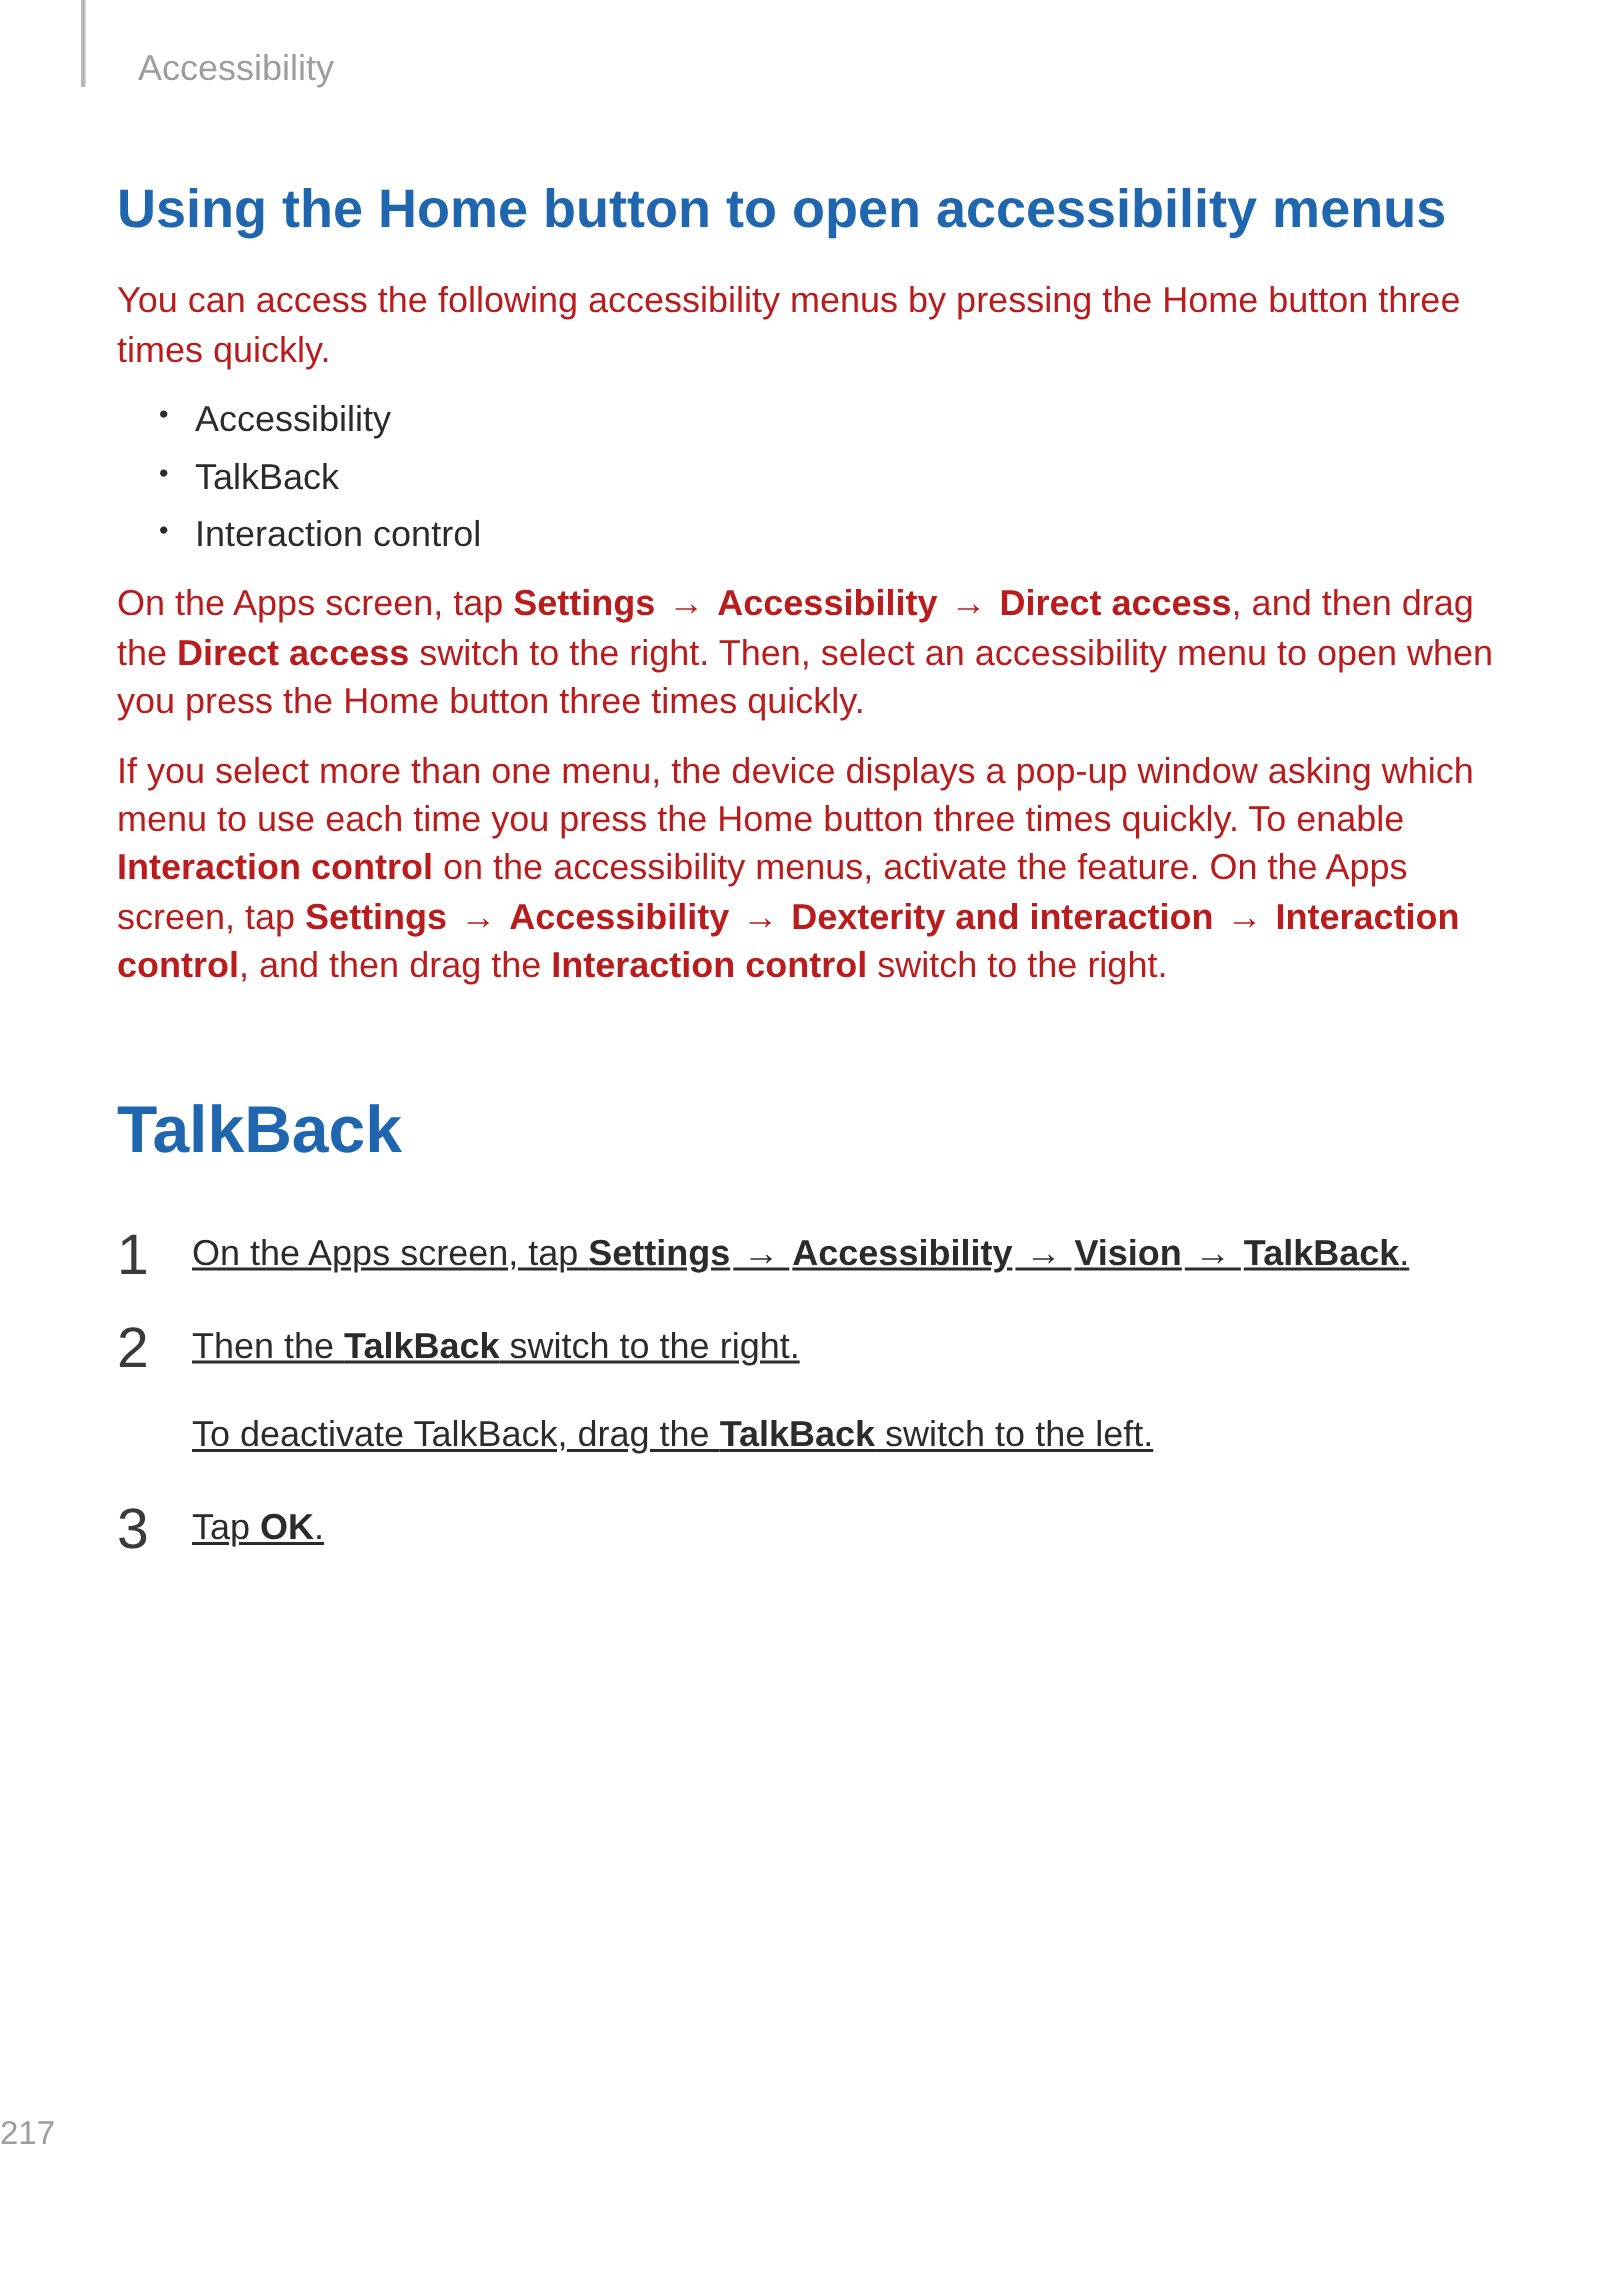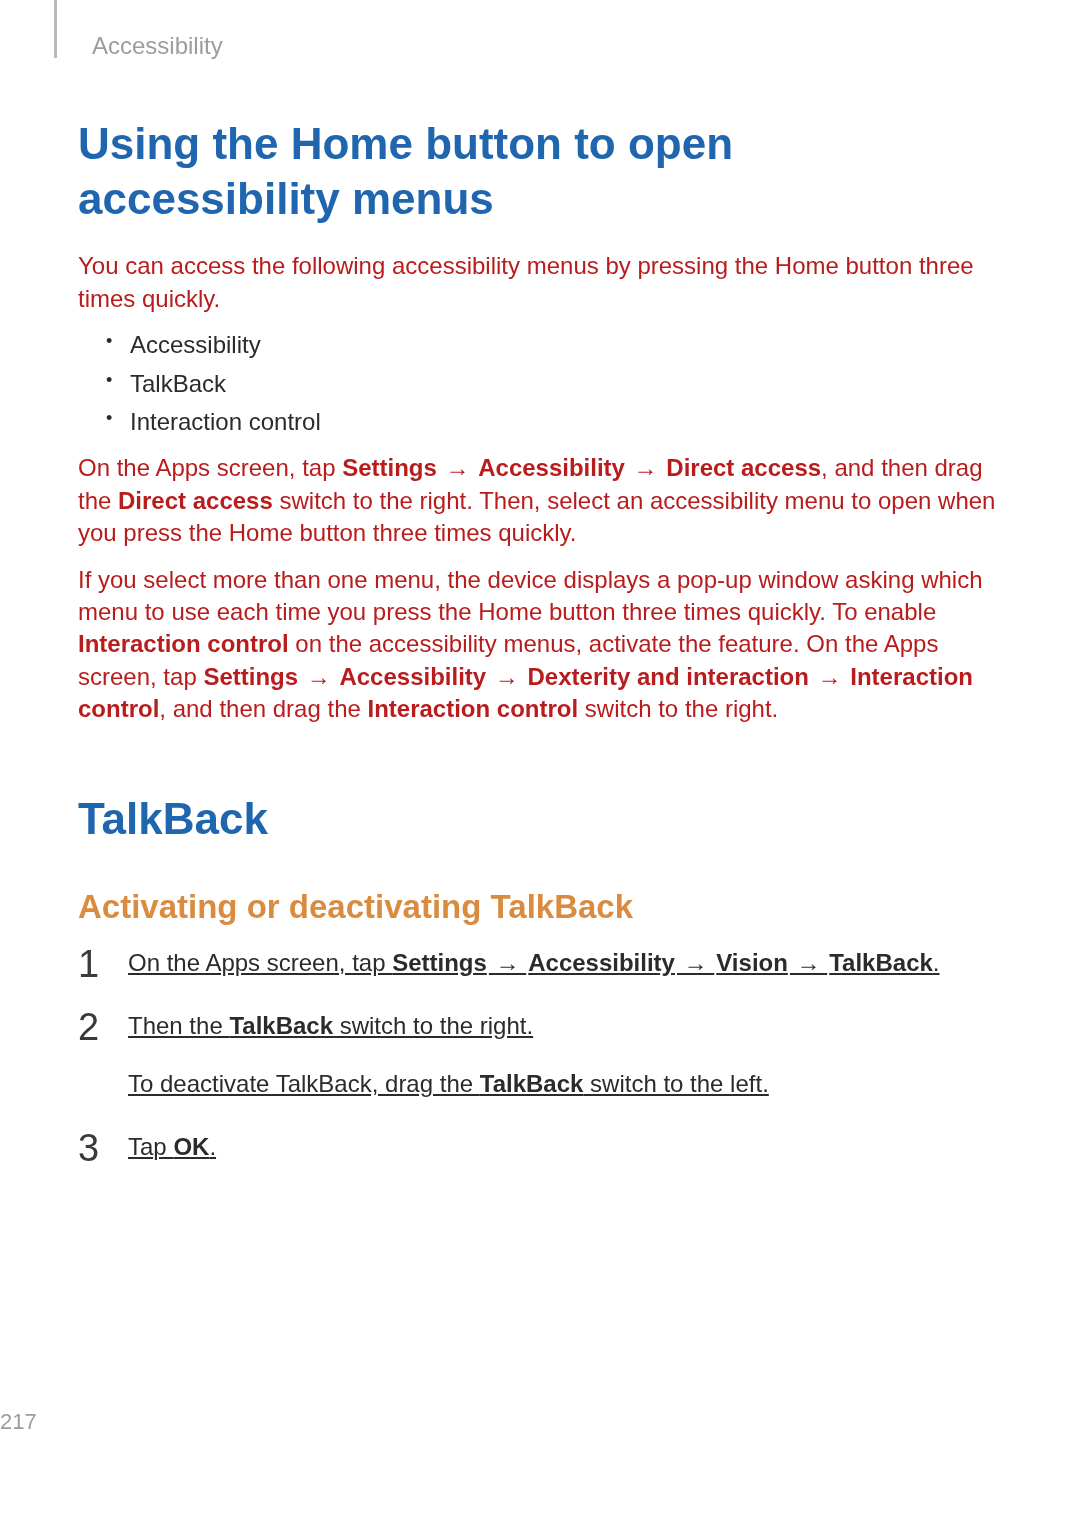--- a/index.html
+++ b/index.html
@@ -28,21 +28,21 @@
     height: 58px;
     background: #b9b9b9;
   }
   .crumb {
     color: #9d9d9d;
     font-size: 24px;
     font-weight: 400;
   }
   h1.blue {
     color: #1f66af;
-    font-size: 44px;
+    font-size: 36px;
     font-weight: 600;
     line-height: 1.25;
     margin-bottom: 24px;
   }
   h2.blue {
     color: #1f66af;
     font-size: 44px;
     font-weight: 600;
     margin-top: 64px;
     margin-bottom: 36px;
@@ -137,21 +137,20 @@
   <p class="body para-block">
     <span>On the Apps screen, tap </span><span class="bold">Settings</span><span class="arrow"> → </span><span class="bold">Accessibility</span><span class="arrow"> → </span><span class="bold">Direct access</span><span>, and then drag the </span><span class="bold">Direct access</span><span> switch to the right. Then, select an accessibility menu to open when you press the Home button three times quickly.</span>
   </p>
 
   <p class="body para-block">
     <span>If you select more than one menu, the device displays a pop-up window asking which menu to use each time you press the Home button three times quickly. To enable </span><span class="bold">Interaction control</span><span> on the accessibility menus, activate the feature. On the Apps screen, tap </span><span class="bold">Settings</span><span class="arrow"> → </span><span class="bold">Accessibility</span><span class="arrow"> → </span><span class="bold">Dexterity and interaction</span><span class="arrow"> → </span><span class="bold">Interaction control</span><span>, and then drag the </span><span class="bold">Interaction control</span><span> switch to the right.</span>
   </p>
 
   <h2 class="blue">TalkBack</h2>
 
-  <h3 class="orange">Activating or deactivating TalkBack</h3>
 
 
   <ol class="steps">
     <li>
       <span>On the Apps screen, tap </span><span class="bold">Settings</span><span class="arrow"> → </span><span class="bold">Accessibility</span><span class="arrow"> → </span><span class="bold">Vision</span><span class="arrow"> → </span><span class="bold">TalkBack</span><span>.</span>
     </li>
     <li>
       <span>Then the </span><span class="bold">TalkBack</span><span> switch to the right.</span>
       <div class="step-sub">
         <span>To deactivate TalkBack, drag the </span><span class="bold">TalkBack</span><span> switch to the left.</span>

